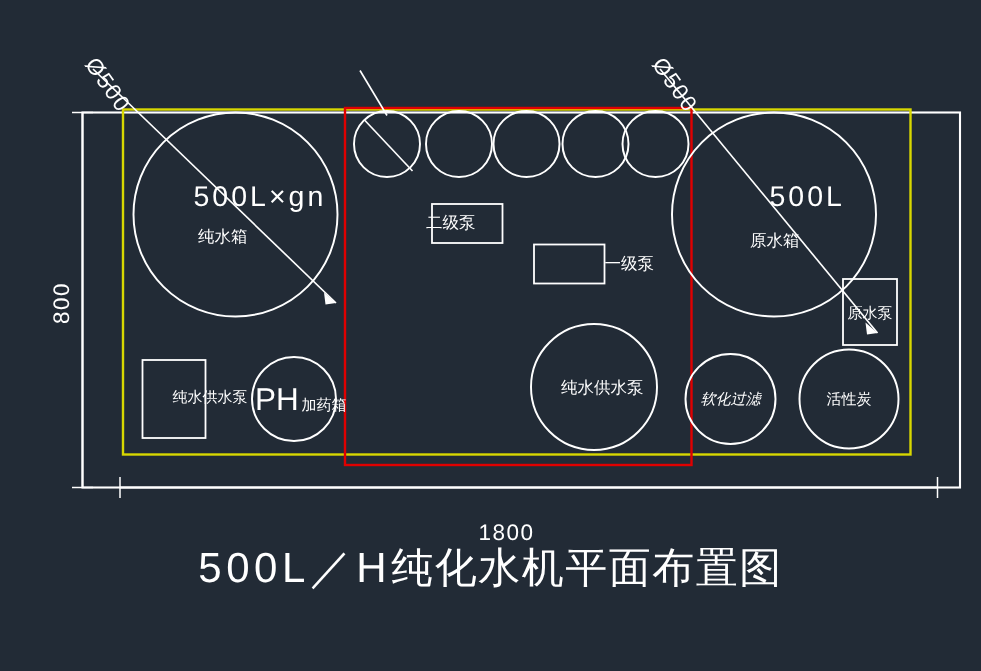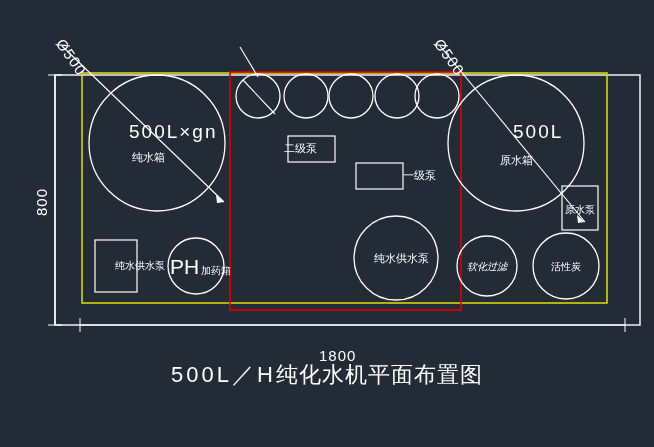--- a/index.html
+++ b/index.html
@@ -60,21 +60,21 @@
     font-size: 15px;
     letter-spacing: 1px;
   }
   .title-main {
     position: absolute;
     left: 0;
     width: 654px;
     text-align: center;
     color: #ffffff;
     font-family: "DejaVu Sans", sans-serif;
-    font-size: 22px;
+    font-size: 28px;
     letter-spacing: 1px;
     user-select: none;
   }
   .title-main .ascii {
     font-family: "Liberation Sans", sans-serif;
     letter-spacing: 3px;
     font-weight: 300;
   }
   .rot-90 {
     transform: rotate(-90deg);

